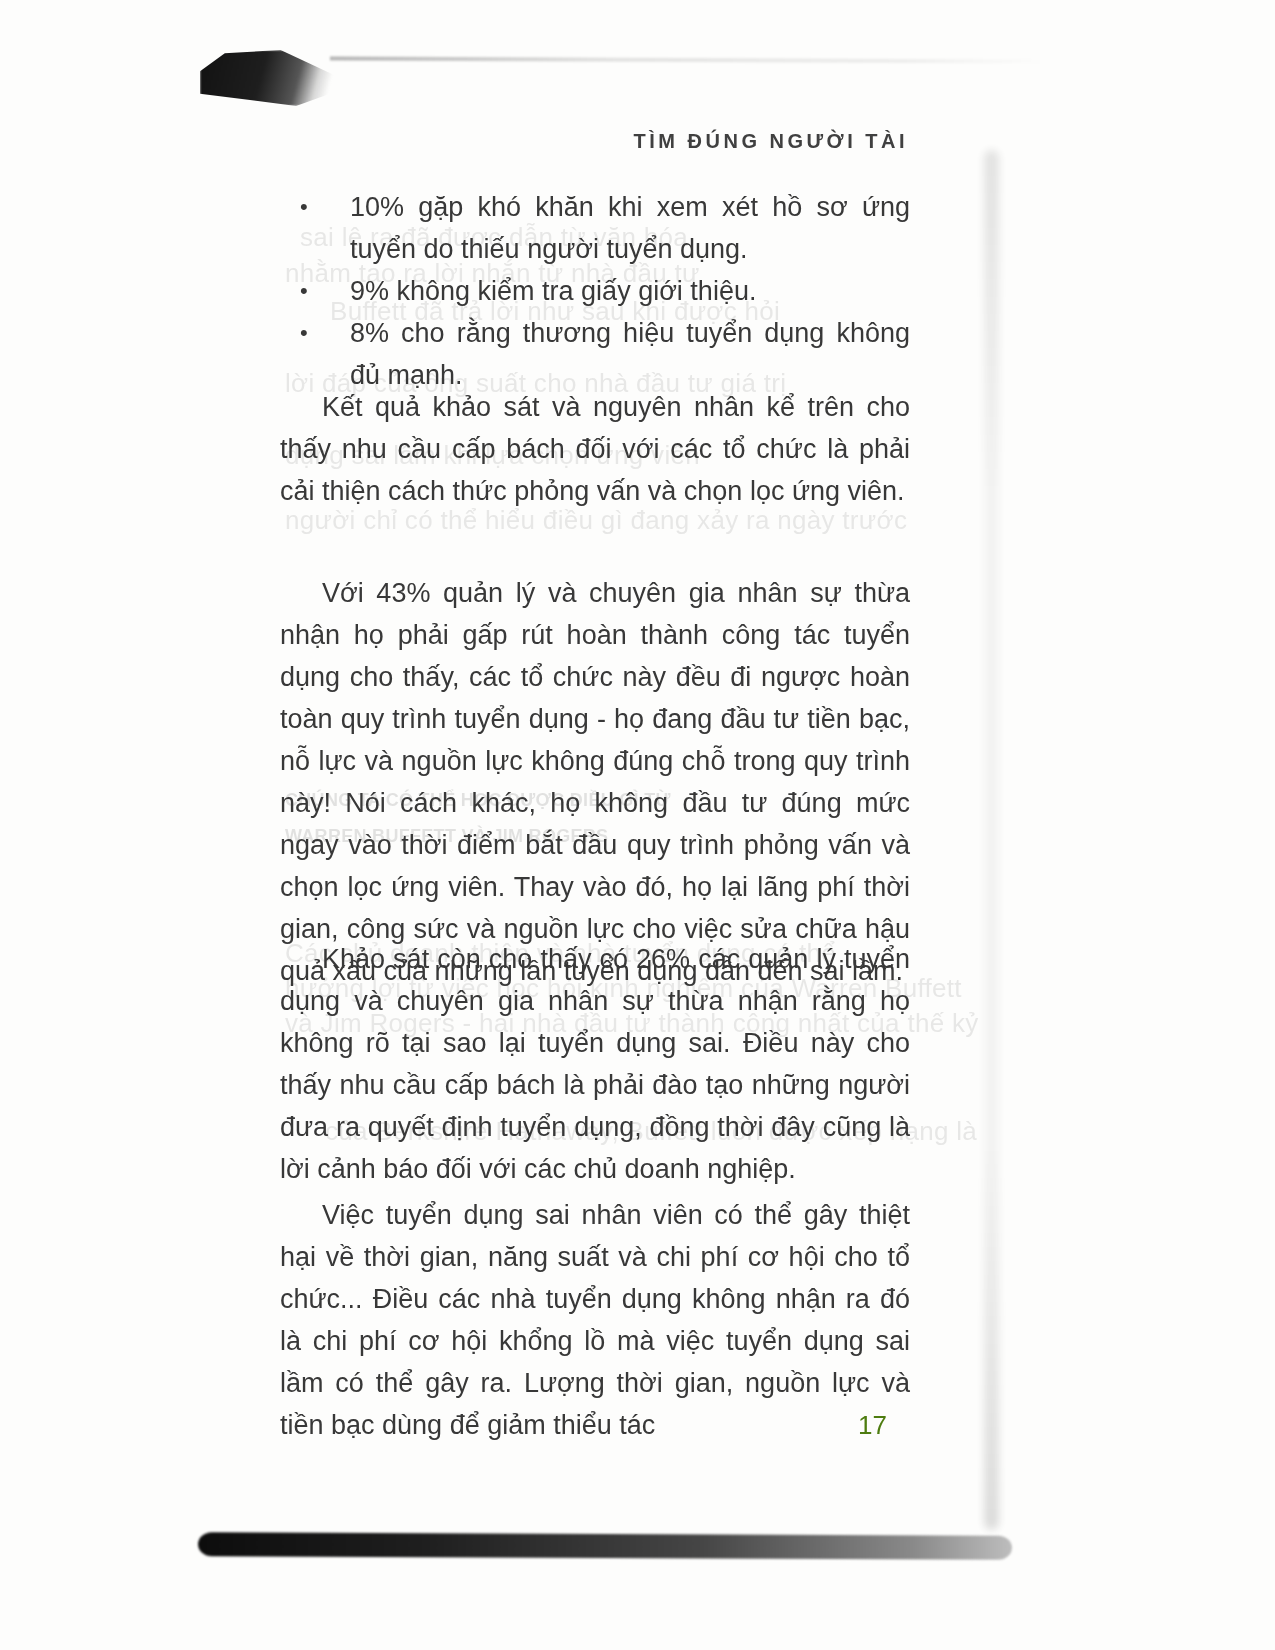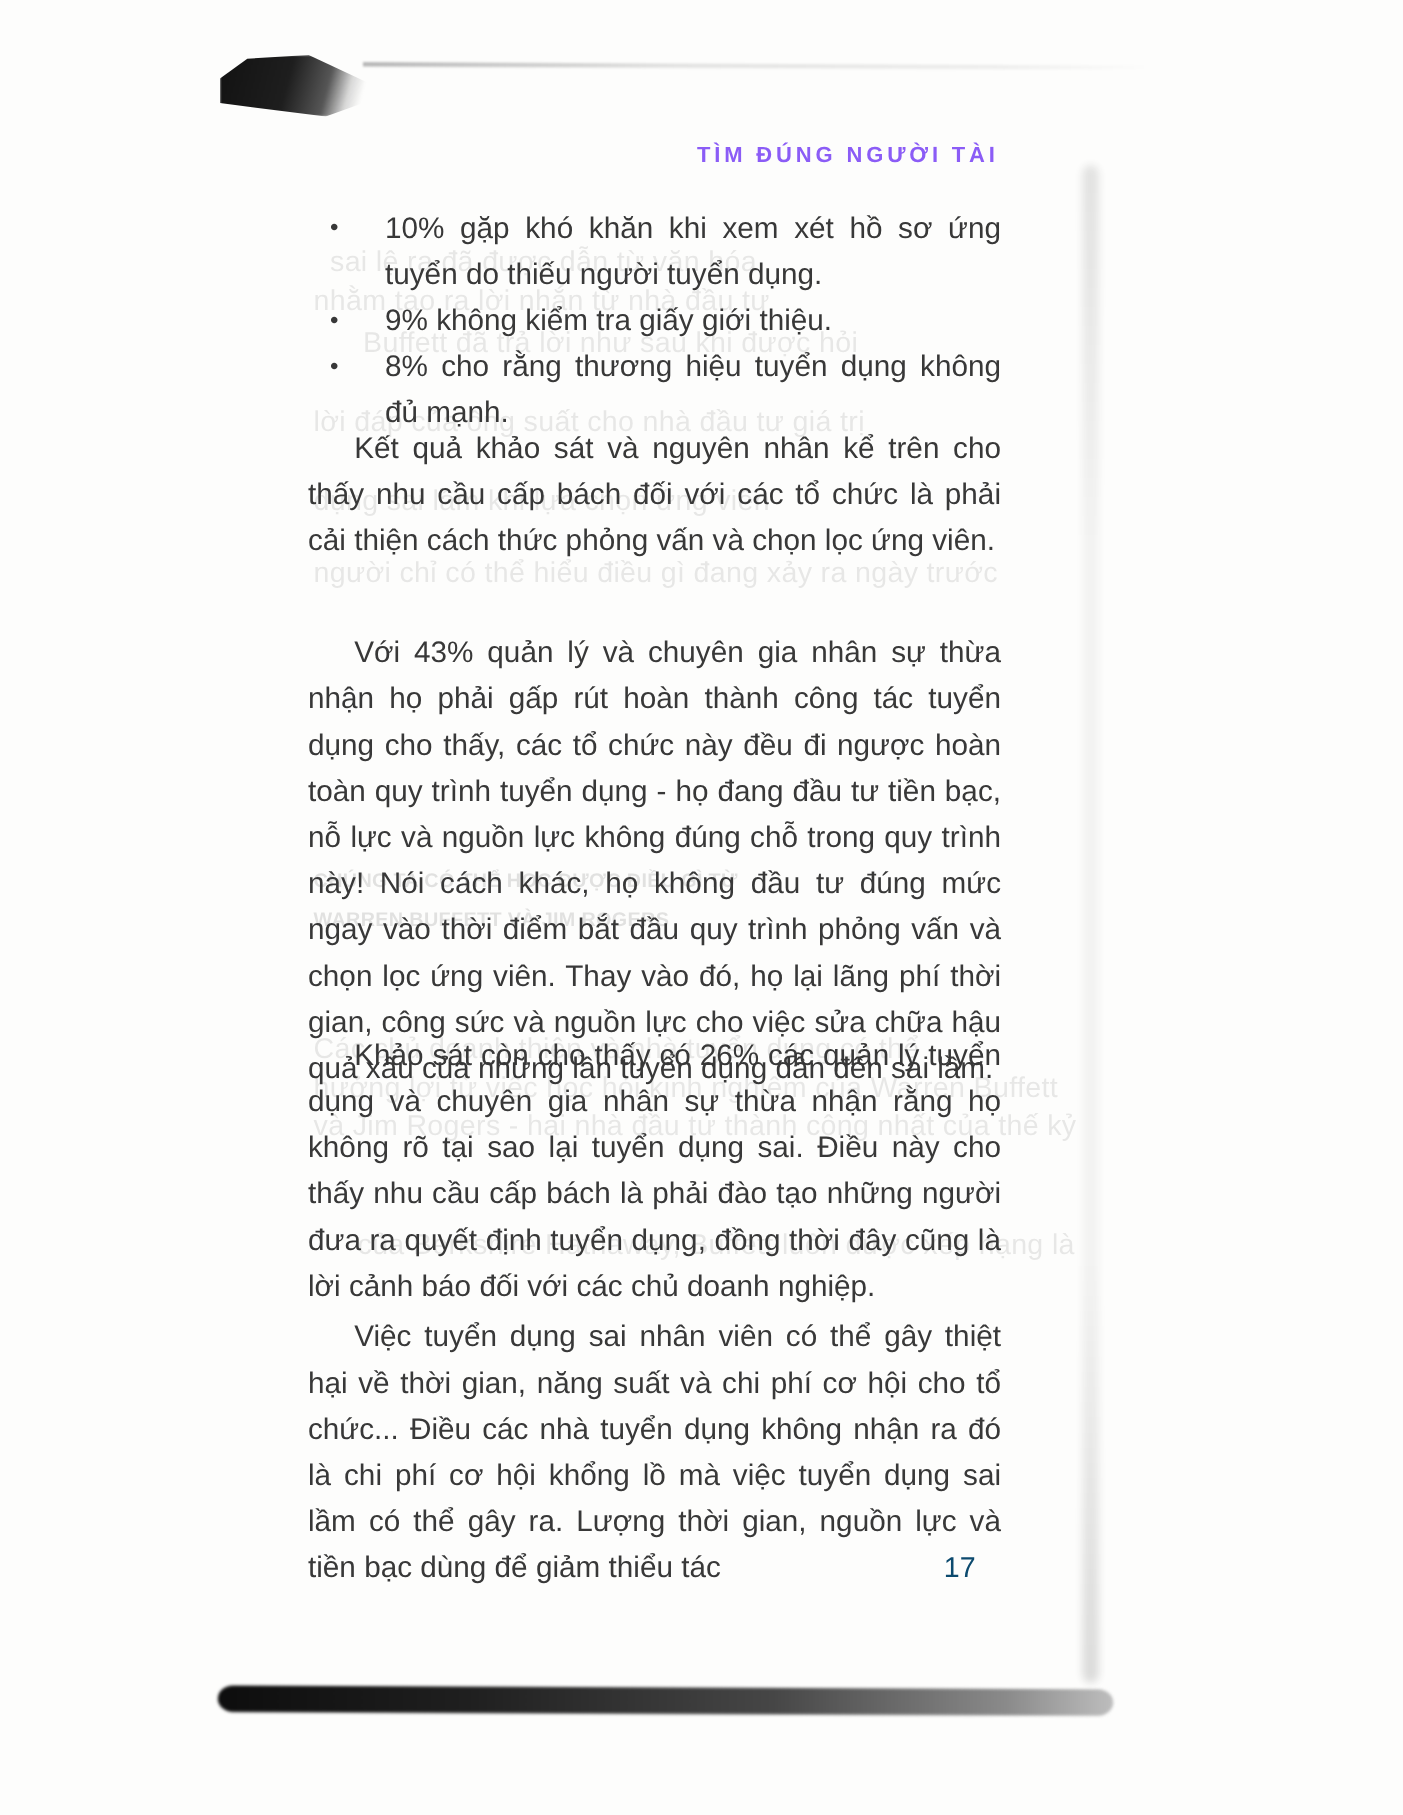--- a/index.html
+++ b/index.html
@@ -71,21 +71,21 @@
 
   
   .running-header {
     position: absolute;
     top: 130px;
     right: 367px;
     z-index: 2;
     font-size: 20px;
     font-weight: bold;
     letter-spacing: 3.5px;
-    color: #8b5cf6;
+    color: #404040;
   }
   .content {
     position: absolute;
     left: 280px;
     top: 0;
     width: 630px;
     z-index: 2;
     color: #383838;
     font-size: 27px;
     line-height: 42px;
@@ -121,21 +121,21 @@
   .para-2 { top: 524px; margin-top: 48px; }
   .para-3 { top: 938px; }
   .para-4 { top: 1194px; }
 
   .page-number {
     position: absolute;
     left: 858px;
     top: 1410px;
     z-index: 2;
     font-size: 26px;
-    color: #0c4a6e;
+    color: #4d7c0f;
   }
 </style>
 </head>
 <body>
 
 <div class="scan">
 
   <div class="corner-mark"></div>
   <div class="top-edge"></div>
   <div class="right-edge"></div>

